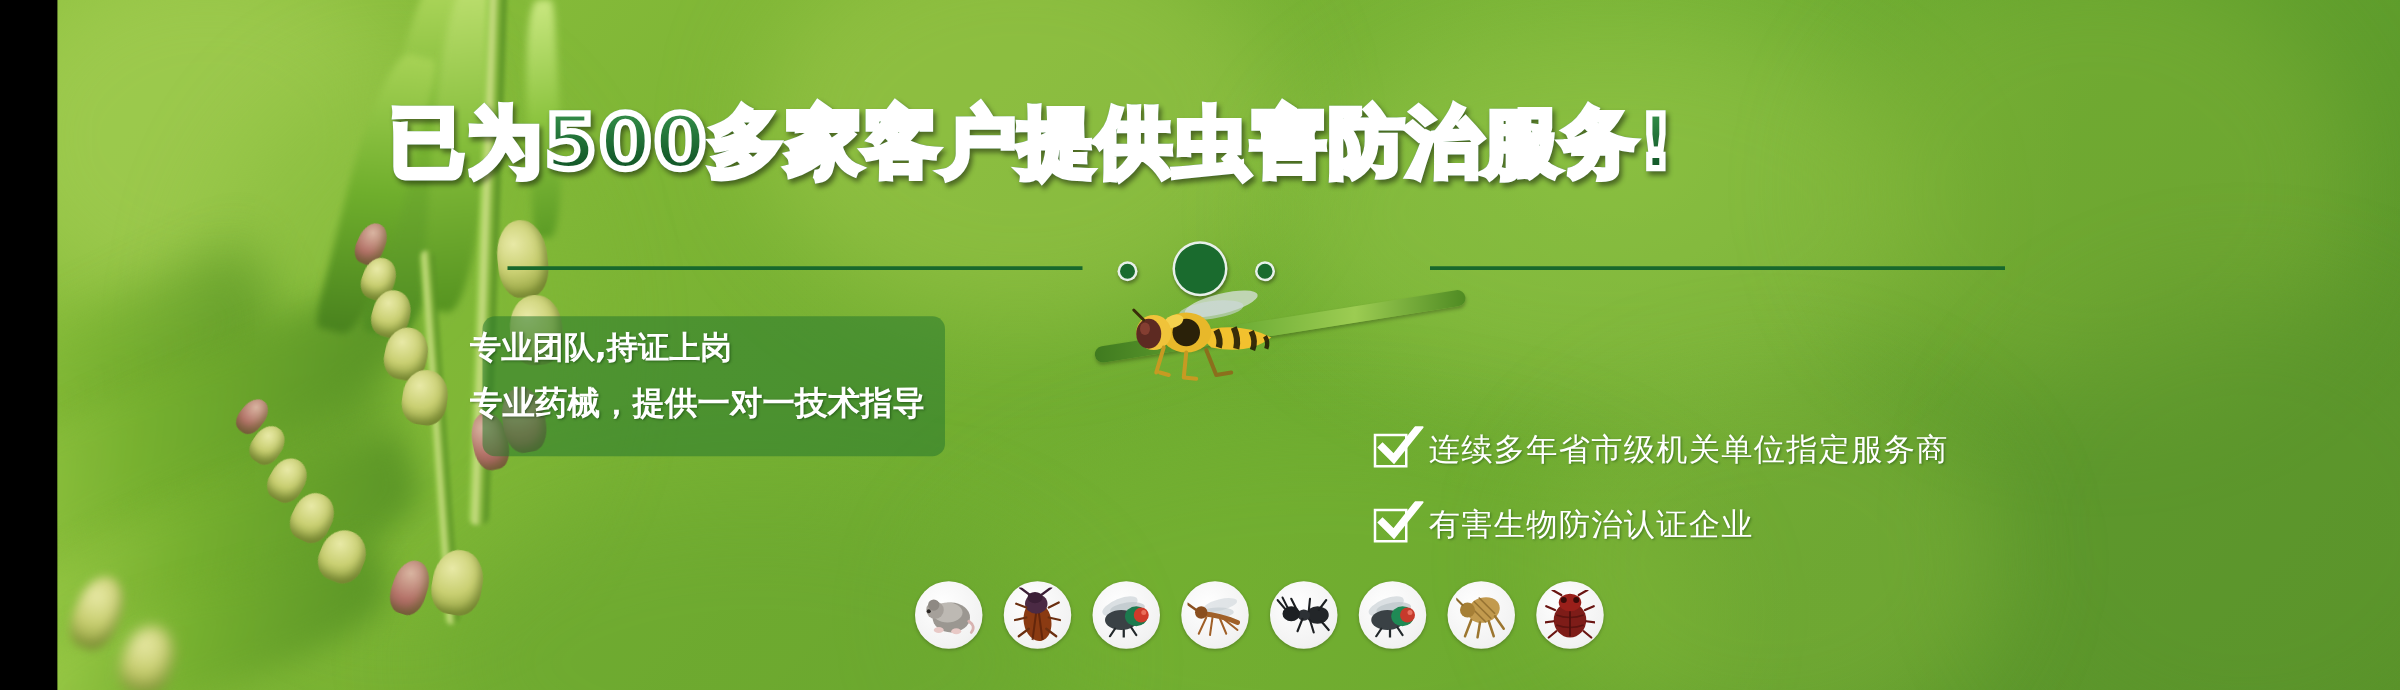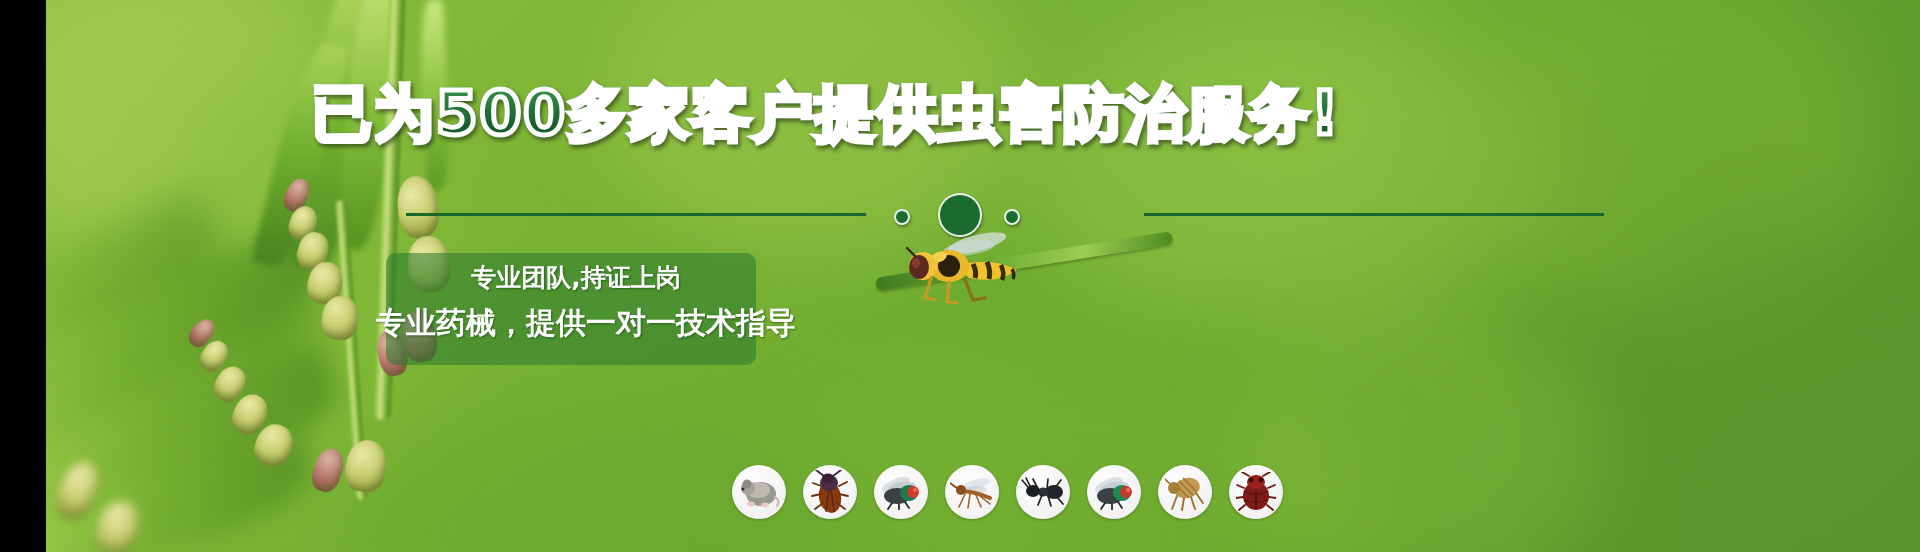--- a/index.html
+++ b/index.html
@@ -84,32 +84,32 @@
 
   
   .slogan-panel {
     position:absolute; left:340px; top:253px;
     width:370px; height:112px;
     background:rgba(40,120,45,0.55);
     border-radius:10px;
   }
   .slogan-lines {
     position:absolute; left:330px; top:255px; width:400px;
-    text-align:center;
+    text-align:left;
   }
   .slogan-line {
     color:#ffffff;
     font-weight:bold;
     font-family:"DejaVu Sans","Liberation Sans",sans-serif;
     white-space:nowrap;
     text-shadow:1px 1px 2px rgba(0,40,0,.45);
   }
   .slogan-line.l1 { font-size:25px; line-height:46px; letter-spacing:0px; }
   .slogan-line.l2 { font-size:25px; line-height:44px; letter-spacing:0px; }
-  .slogan-line.l3 { font-size:30px; line-height:44px; letter-spacing:0px; }
+  .slogan-line.l3 { font-size:26px; line-height:44px; letter-spacing:0px; }
 
   
   .fly-scene { position:absolute; left:835px; top:200px; width:360px; height:120px; }
   .fly-stem {
     position:absolute; left:-5px; top:78px;
     width:300px; height:13px;
     background:linear-gradient(100deg,#3f7a1f,#6fae36 40%,#9ccc52 70%,#4e8a22);
     border-radius:7px;
     transform:rotate(-9deg);
     transform-origin:left center;
@@ -238,20 +238,43 @@
       <ellipse cx="21" cy="37" rx="4" ry="5" fill="#8e4436" opacity=".8"></ellipse>
 
       <path d="M36 52 L30 72 M33 72 L40 74" stroke="#c79a22" stroke-width="3.2" fill="none" stroke-linecap="round"></path>
       <path d="M54 56 L52 76 M52 76 L62 77" stroke="#c79a22" stroke-width="3.2" fill="none" stroke-linecap="round"></path>
       <path d="M70 54 L78 74 M78 74 L90 72" stroke="#8b6f1c" stroke-width="3.2" fill="none" stroke-linecap="round"></path>
 
       <path d="M20 30 L12 22" stroke="#3a2d0a" stroke-width="2.4" stroke-linecap="round"></path>
     </svg>
   </div>
 
+  <div class="checklist">
+
+    <div class="check-row">
+      <span class="check-box">
+        <span class="sq"></span>
+        <svg width="38" height="34" viewBox="0 0 38 34" style="position:absolute; left:2px; top:-3px;">
+          <path d="M5 17 L14 26 L34 1" stroke="#ffffff" stroke-width="6" fill="none" stroke-linecap="square" stroke-linejoin="miter"></path>
+        </svg>
+      </span>
+      <span class="check-text">连续多年省市级机关单位指定服务商</span>
+    </div>
+
+    <div class="check-row">
+      <span class="check-box">
+        <span class="sq"></span>
+        <svg width="38" height="34" viewBox="0 0 38 34" style="position:absolute; left:2px; top:-3px;">
+          <path d="M5 17 L14 26 L34 1" stroke="#ffffff" stroke-width="6" fill="none" stroke-linecap="square" stroke-linejoin="miter"></path>
+        </svg>
+      </span>
+      <span class="check-text">有害生物防治认证企业</span>
+    </div>
+
+  </div>
 
   <div class="pest-strip">
 
     <div class="pest-icon">
       <svg width="44" height="34" viewBox="0 0 44 34">
         <ellipse cx="24" cy="19" rx="15" ry="12" fill="#9b9791"></ellipse>
         <ellipse cx="21" cy="15" rx="12" ry="8" fill="#bdb9b3"></ellipse>
         <circle cx="11" cy="13" r="7" fill="#a5a09a"></circle>
         <circle cx="10" cy="9" r="4.5" fill="#8e8983"></circle>
         <circle cx="6" cy="14" r="1.6" fill="#2b2724"></circle>

